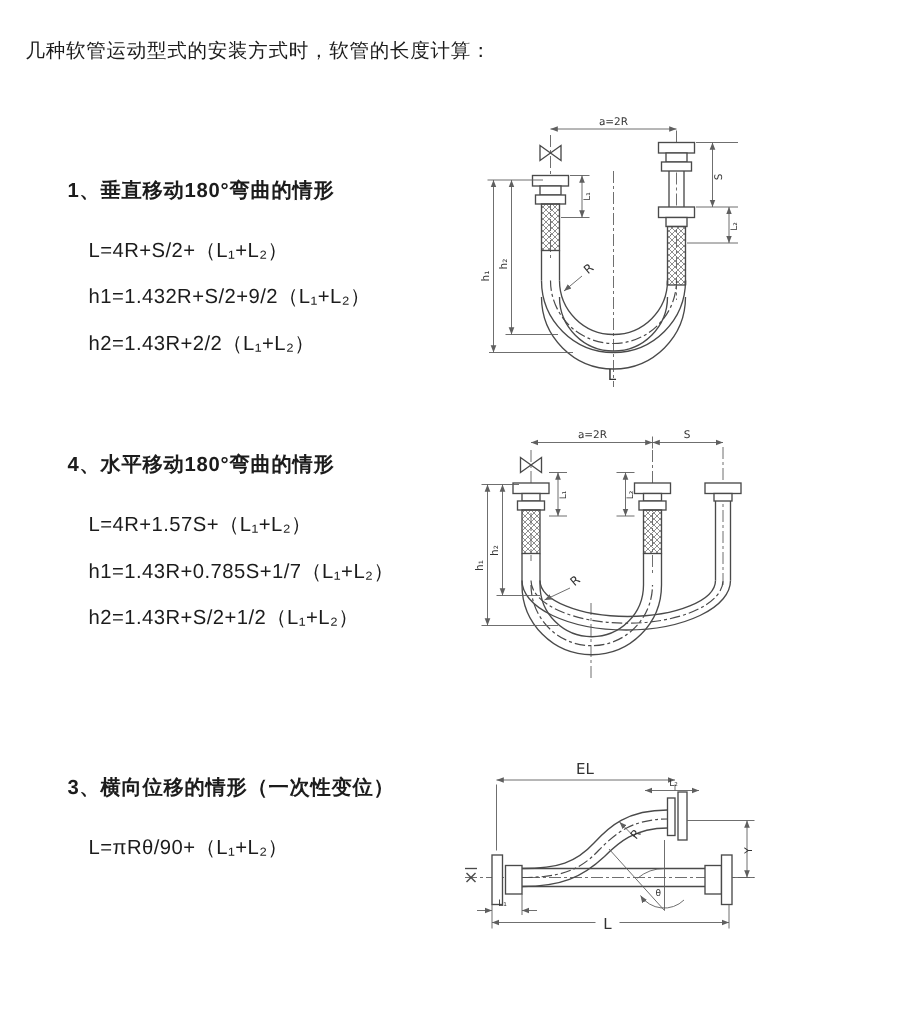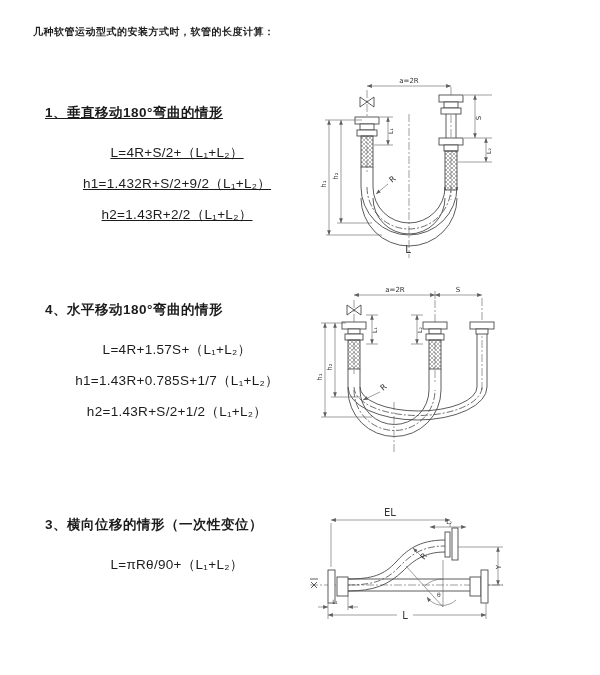--- a/index.html
+++ b/index.html
@@ -1,27 +1,27 @@
 <!DOCTYPE html>
 <html><head>
 <meta charset="utf-8">
 <style>
   html,body{margin:0;padding:0;}
   body{
     width:600px;height:675px;background:#ffffff;position:relative;overflow:hidden;
     font-family:"Liberation Sans","DejaVu Sans",sans-serif;color:#1c1c1c;
   }
   .page{position:absolute;inset:0;background:#ffffff;}
-  .title{position:absolute;left:33px;top:25px;font-size:10px;font-weight:bold;letter-spacing:.5px;white-space:nowrap;}
+  .title{position:absolute;left:17px;top:25px;font-size:13px;font-weight:normal;letter-spacing:.5px;white-space:nowrap;}
   .section{position:absolute;left:45px;width:255px;}
-  .sec1{top:104px;text-decoration:underline;}
+  .sec1{top:118px;}
   .sec2{top:301px;}
   .sec3{top:516px;}
   .heading{font-size:13.5px;font-weight:bold;letter-spacing:.5px;margin:0 0 15px 0;white-space:nowrap;}
-  .formula{font-size:13.5px;line-height:31px;margin-left:9px;white-space:nowrap;letter-spacing:.3px;text-align:center;}
+  .formula{font-size:13.5px;line-height:31px;margin-left:14px;white-space:nowrap;letter-spacing:.3px;}
   svg{position:absolute;overflow:visible;}
   #d1{left:300px;top:72px;}
   #d2{left:300px;top:282px;}
   #d3{left:300px;top:503px;}
   .draw{stroke:#4a4a4a;stroke-width:.9;fill:none;}
   .fitt{stroke:#4a4a4a;stroke-width:.9;fill:#ffffff;}
   .dim{stroke:#5f5f5f;stroke-width:.6;fill:none;}
   .cl{stroke:#5f5f5f;stroke-width:.6;fill:none;stroke-dasharray:8 2 2 2;}
   .dc{stroke:#4a4a4a;stroke-width:.8;fill:none;stroke-dasharray:7 2 2 2;}
   svg text{font-family:"DejaVu Sans",sans-serif;fill:#333333;}

